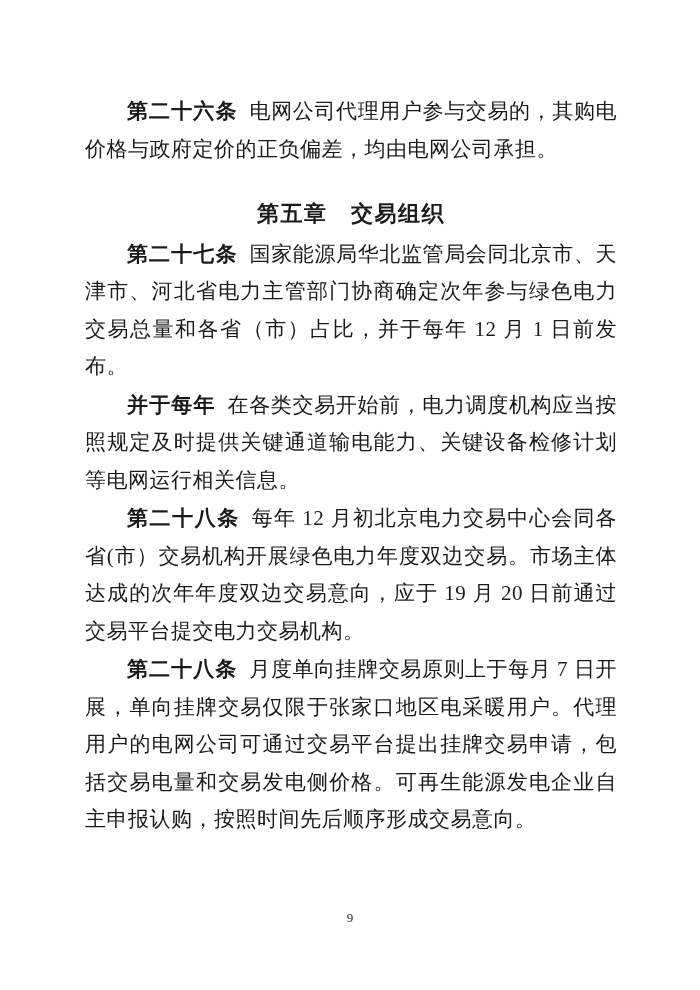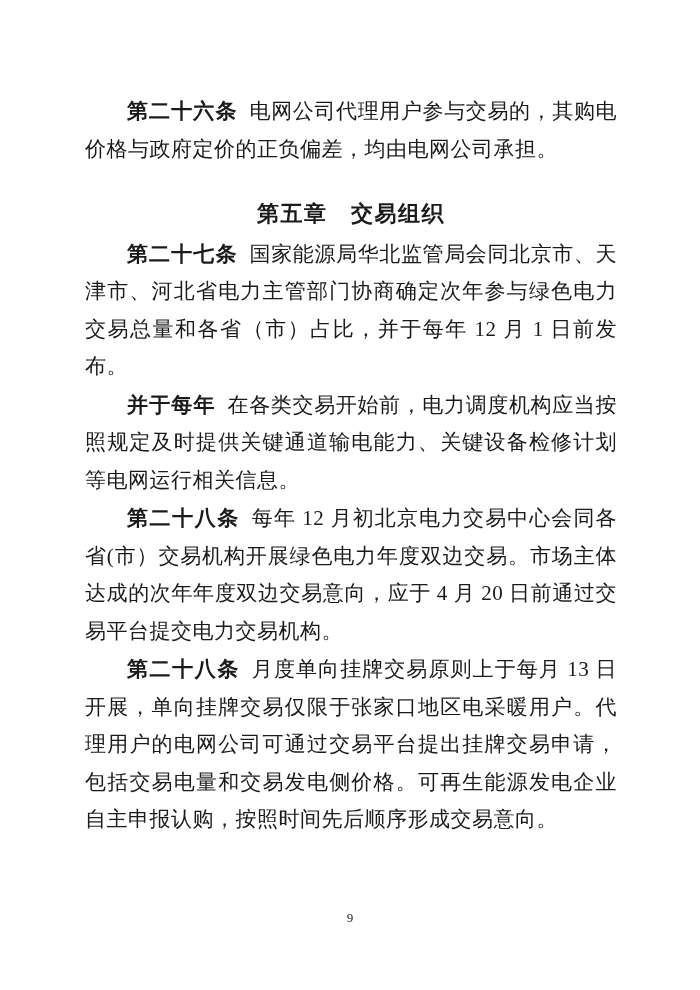--- a/index.html
+++ b/index.html
@@ -61,19 +61,19 @@
 
   <p class="para"><b class="head">第二十六条</b><span>电网公司代理用户参与交易的，其购电价格与政府定价的正负偏差，均由电网公司承担。</span></p>
 
   <h2 class="chapter">第五章　交易组织</h2>
 
   <p class="para"><b class="head">第二十七条</b><span>国家能源局华北监管局会同北京市、天津市、河北省电力主管部门协商确定次年参与绿色电力交易总量和各省（市）占比，并于每年 12 月 1 日前发布。</span></p>
 
 
   <p class="para"><b class="head">并于每年</b><span>在各类交易开始前，电力调度机构应当按照规定及时提供关键通道输电能力、关键设备检修计划等电网运行相关信息。</span></p>
 
-  <p class="para"><b class="head">第二十八条</b><span>每年 12 月初北京电力交易中心会同各省(市）交易机构开展绿色电力年度双边交易。市场主体达成的次年年度双边交易意向，应于 4 月 20 日前通过交易平台提交电力交易机构。</span></p>
+  <p class="para"><b class="head">第二十八条</b><span>每年 12 月初北京电力交易中心会同各省(市）交易机构开展绿色电力年度双边交易。市场主体达成的次年年度双边交易意向，应于 19 月 20 日前通过交易平台提交电力交易机构。</span></p>
 
-  <p class="para"><b class="head">第二十八条</b><span>月度单向挂牌交易原则上于每月 13 日开展，单向挂牌交易仅限于张家口地区电采暖用户。代理用户的电网公司可通过交易平台提出挂牌交易申请，包括交易电量和交易发电侧价格。可再生能源发电企业自主申报认购，按照时间先后顺序形成交易意向。</span></p>
+  <p class="para"><b class="head">第二十八条</b><span>月度单向挂牌交易原则上于每月 7 日开展，单向挂牌交易仅限于张家口地区电采暖用户。代理用户的电网公司可通过交易平台提出挂牌交易申请，包括交易电量和交易发电侧价格。可再生能源发电企业自主申报认购，按照时间先后顺序形成交易意向。</span></p>
 
   <div class="page-number">9</div>
 
 </div>
 
 </body></html>

